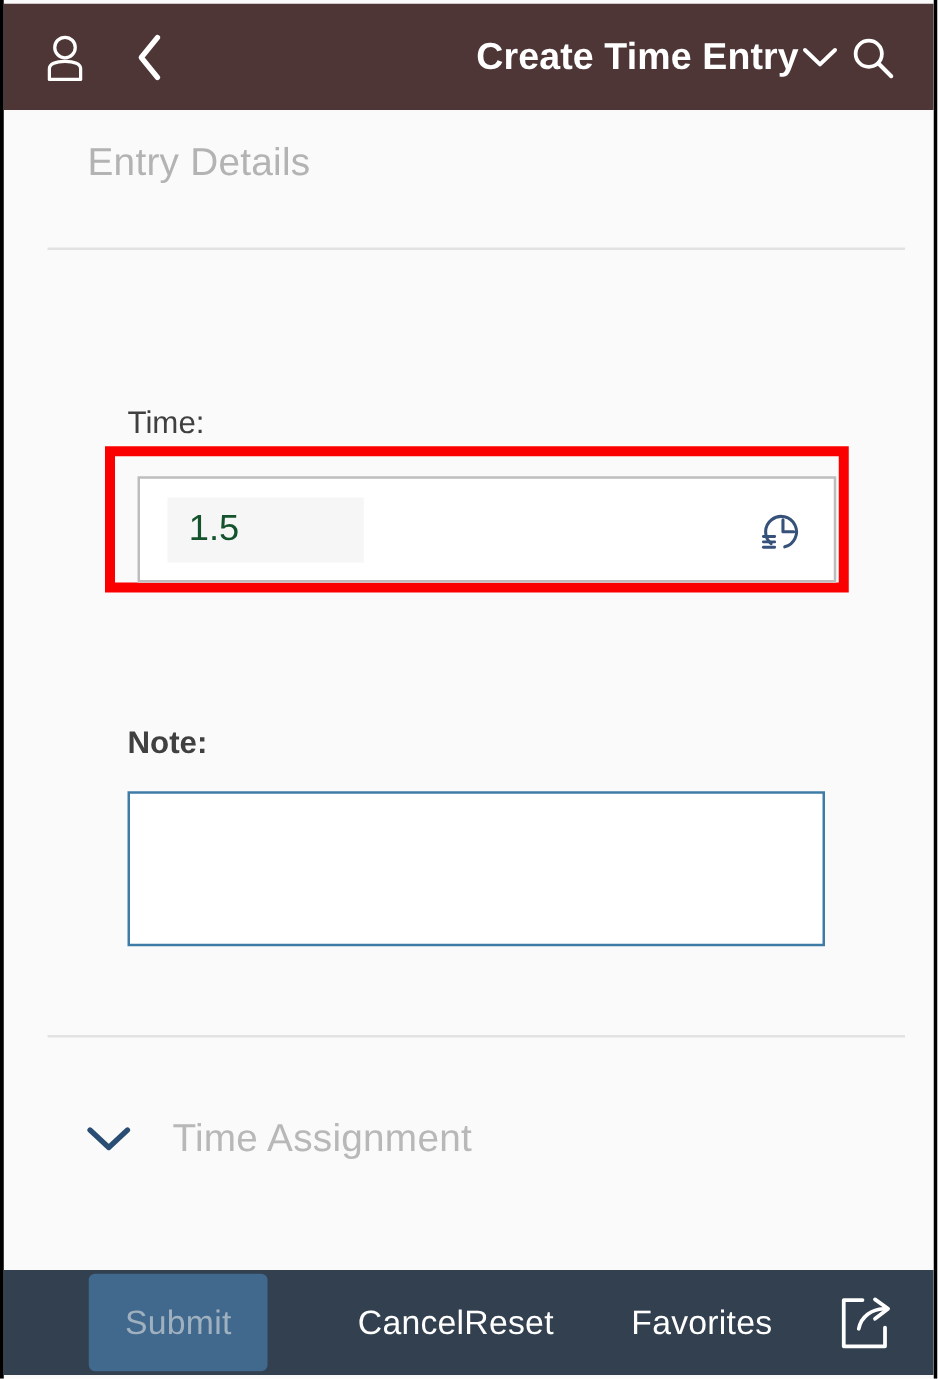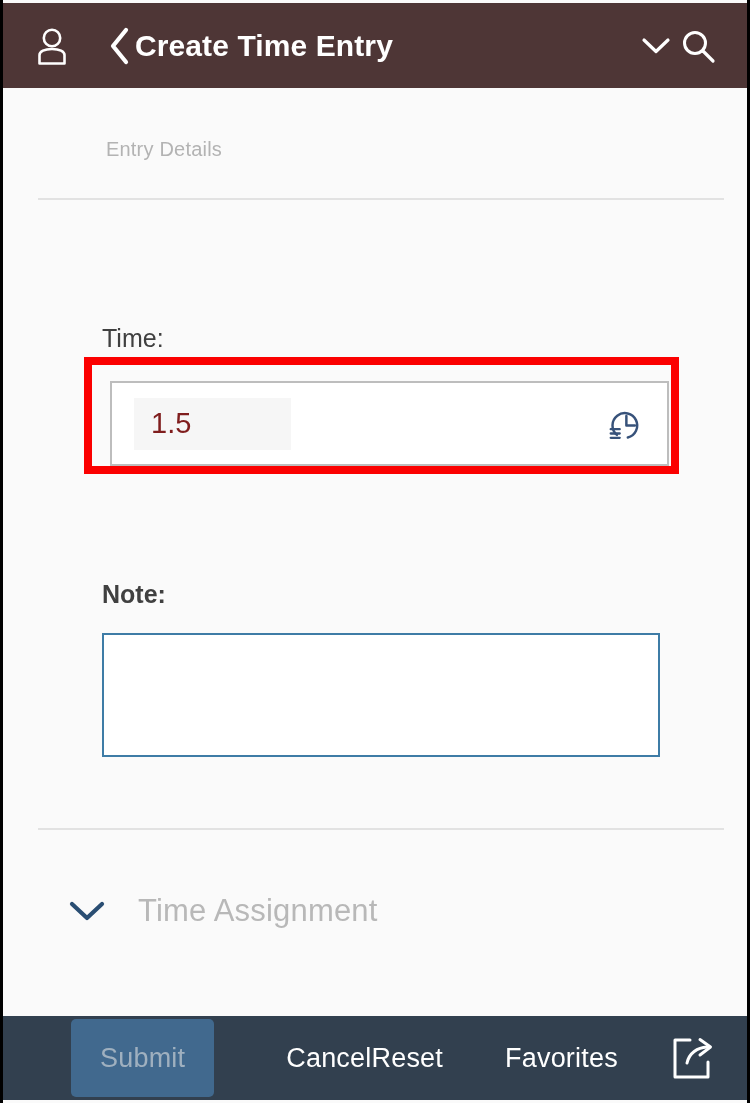--- a/index.html
+++ b/index.html
@@ -51,21 +51,21 @@
     align-items: center;
     justify-content: center;
     flex: 0 0 auto;
     margin-left: 14px;
     cursor: pointer;
   }
   .hdr-title-wrap {
     flex: 1 1 auto;
     display: flex;
     align-items: center;
-    justify-content: space-between;
+    justify-content: flex-end;
     gap: 2px;
     cursor: pointer;
     margin-left: -10px;
   }
   .hdr-title {
     color: #ffffff;
     font-size: 30px;
     font-weight: 600;
     letter-spacing: 0.1px;
     white-space: nowrap;
@@ -87,26 +87,25 @@
     left: 3px;
     right: 3px;
     bottom: 100px;
     background: #fafafa;
     overflow: hidden;
   }
 
   .section-title {
     position: absolute;
     left: 64px;
-    top: 50px;
-    font-size: 20px;
+    top: 24px;
+    font-size: 31px;
     color: #b3b3b3;
     font-weight: 400;
     letter-spacing: 0.2px;
-    margin-left: 36px;
   }
   .divider {
     position: absolute;
     left: 32px;
     width: 686px;
     height: 2px;
     background: #e2e2e2;
   }
   .divider.d1 { top: 110px; }
   .divider.d2 { top: 740px; }
@@ -147,21 +146,21 @@
   .time-value {
     margin-left: 22px;
     width: 157px;
     height: 52px;
     background: #f6f6f6;
     display: flex;
     align-items: center;
     padding-left: 17px;
     box-sizing: border-box;
     font-size: 29px;
-    color: #7f1d1d;
+    color: #14532d;
   }
   .time-icon-btn {
     position: absolute;
     right: 22px;
     top: 50%;
     transform: translateY(-50%);
     width: 42px;
     height: 42px;
     display: flex;
     align-items: center;

